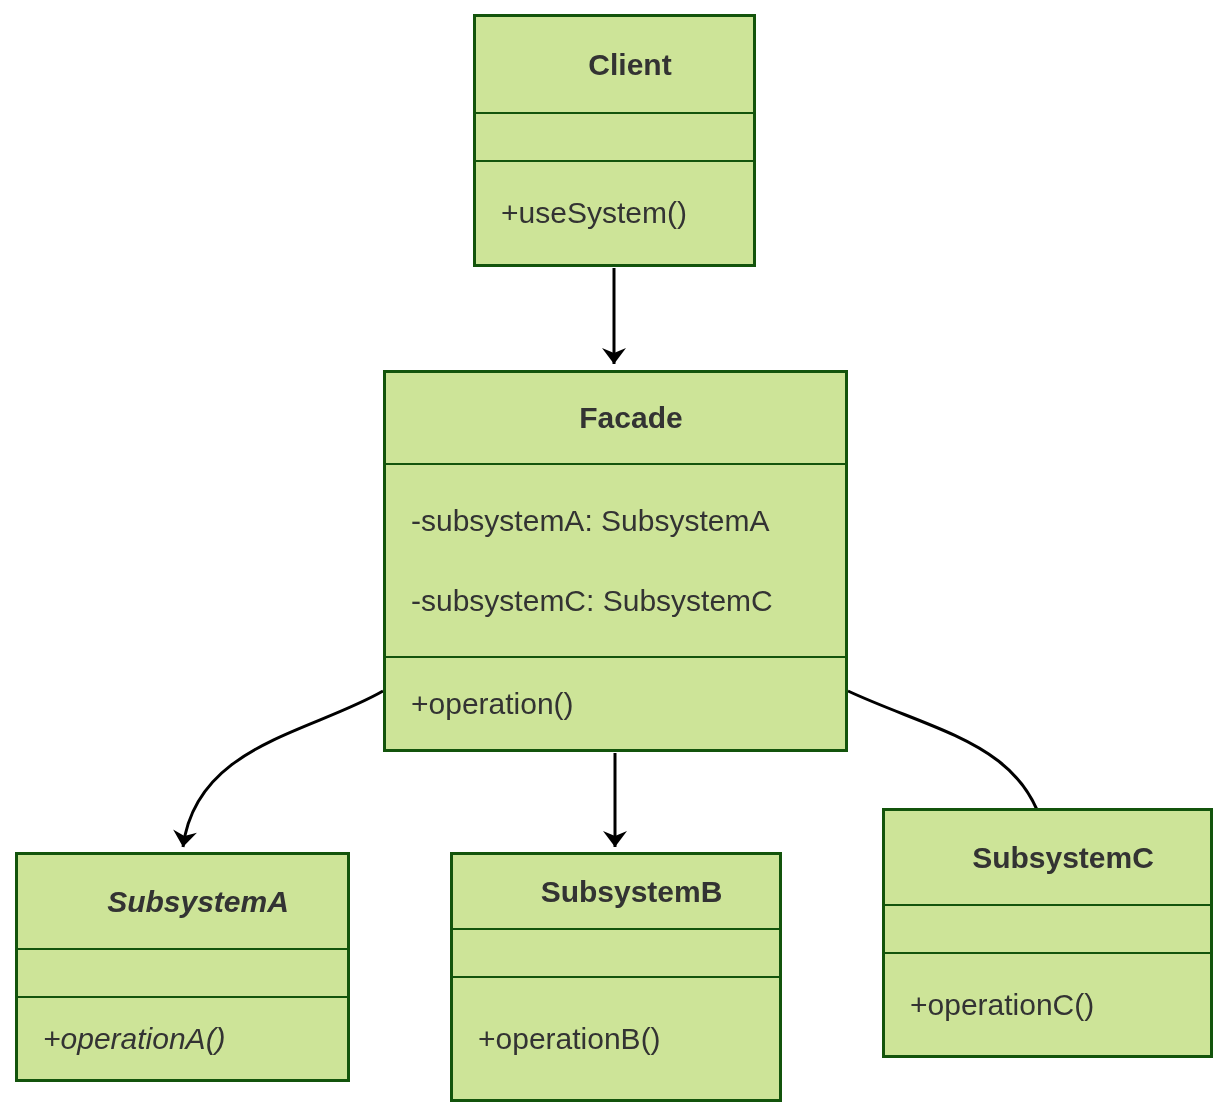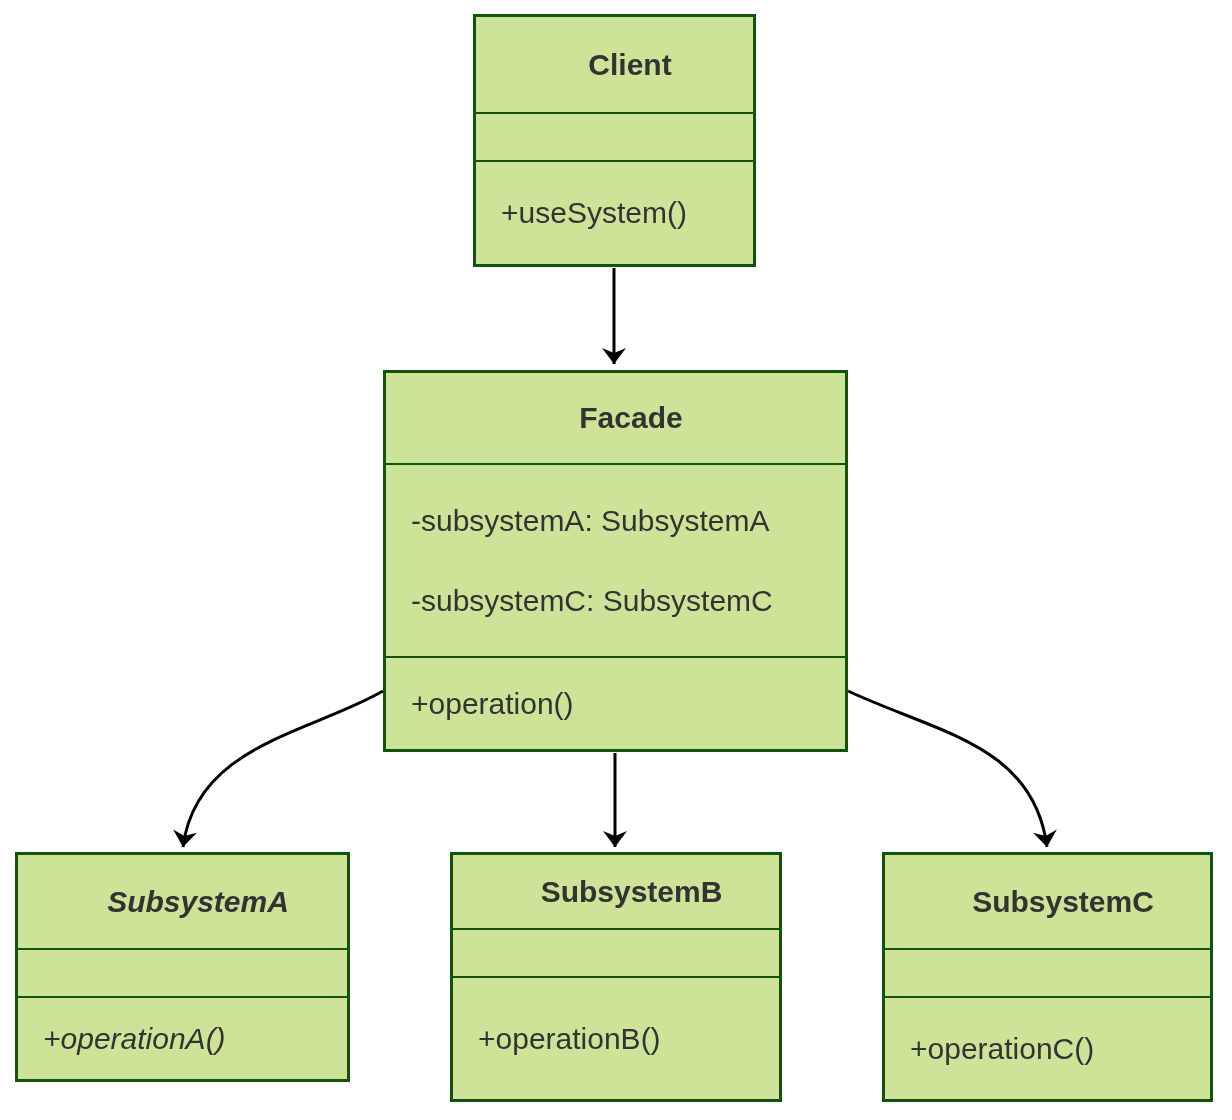--- a/index.html
+++ b/index.html
@@ -102,21 +102,21 @@
   </div>
 
   <div class="classbox" style="left:450px; top:852px; width:332px; height:250px;">
     <div class="title" style="height:73px;">SubsystemB</div>
     <div class="section" style="height:48px;"></div>
     <div class="section members methods">
       <div>+operationB()</div>
     </div>
   </div>
 
-  <div class="classbox" style="left:882px; top:852px; width:331px; height:250px;">
+  <div class="classbox" style="left:882px; top:808px; width:331px; height:250px;">
     <div class="title" style="height:93px;">SubsystemC</div>
     <div class="section" style="height:48px;"></div>
     <div class="section members methods">
       <div>+operationC()</div>
     </div>
   </div>
 
 </div>
 
 </body></html>

